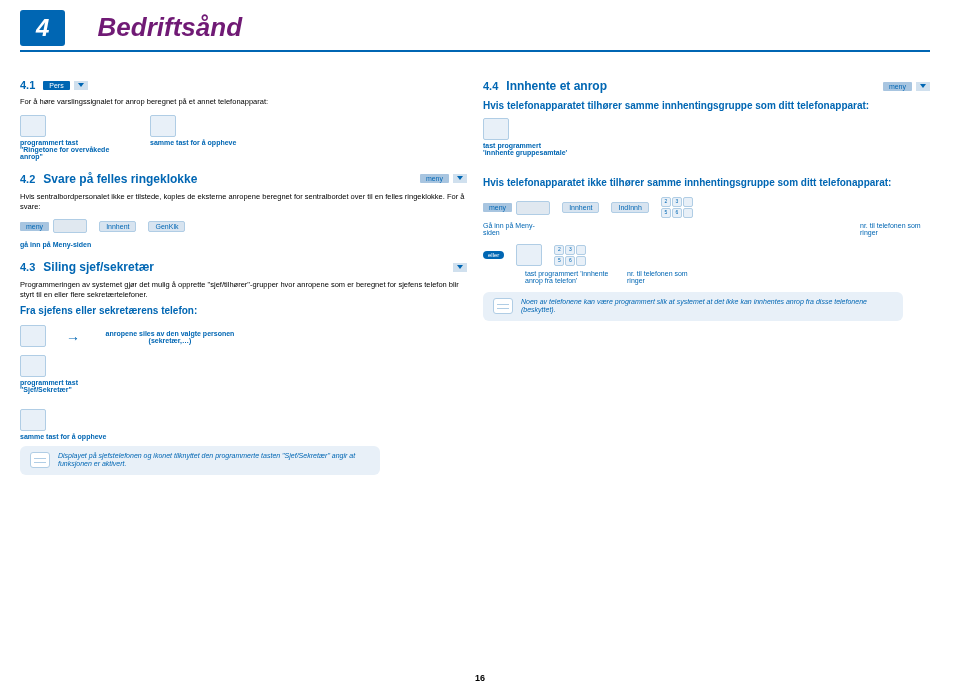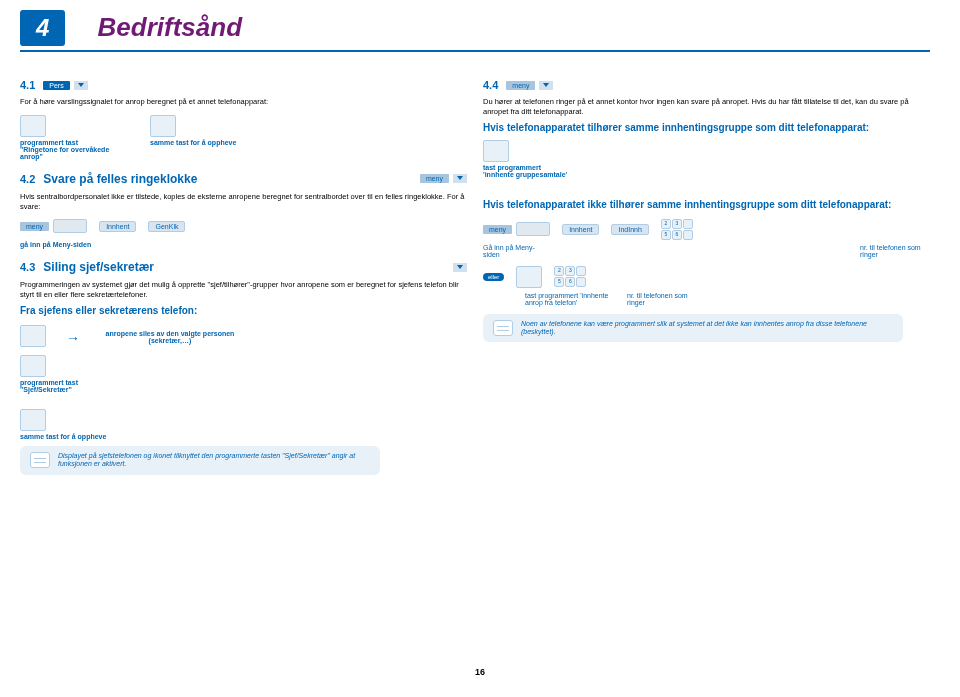--- a/index.html
+++ b/index.html
@@ -215,21 +215,21 @@
   .eller {
     background: #0066b3;
     color: #fff;
     border-radius: 8px;
     font-size: 6px;
     padding: 1px 5px;
     display: inline-block;
   }
   .page-num {
     position: absolute;
-    bottom: 20px;
+    bottom: 14px;
     left: 50%;
     transform: translateX(-50%);
     font-size: 9px;
     font-weight: bold;
   }
 </style>
 </head>
 <body>
 
 <div class="header">
@@ -303,24 +303,24 @@
     <div class="callout">
       <div class="callout-icon"></div>
       <div class="callout-text">Displayet på sjefstelefonen og ikonet tilknyttet den programmerte tasten "Sjef/Sekretær" angir at funksjonen er aktivert.</div>
     </div>
   </div>
 
   <div class="col">
 
     <div class="section-row">
       <span class="section-num">4.4</span>
+      <span class="section-title">Innhente et anrop</span>
       <span class="badge badge-light">meny</span>
       <span class="dropdown-icon"></span>
     </div>
-    <div class="body-text">Du hører at telefonen ringer på et annet kontor hvor ingen kan svare på anropet. Hvis du har fått tillatelse til det, kan du svare på anropet fra ditt telefonapparat.</div>
     <div class="blue-text">Hvis telefonapparatet tilhører samme innhentingsgruppe som ditt telefonapparat:</div>
     <div class="key-block" style="margin-top:6px">
       <span class="key-icon"></span>
       <div class="key-label">tast programmert 'innhente gruppesamtale'</div>
     </div>
     <div class="blue-text" style="margin-top:20px">Hvis telefonapparatet ikke tilhører samme innhentingsgruppe som ditt telefonapparat:</div>
 
     <div class="softkey-row">
       <div class="softkey-widget">
         <span class="badge badge-light">meny</span>

